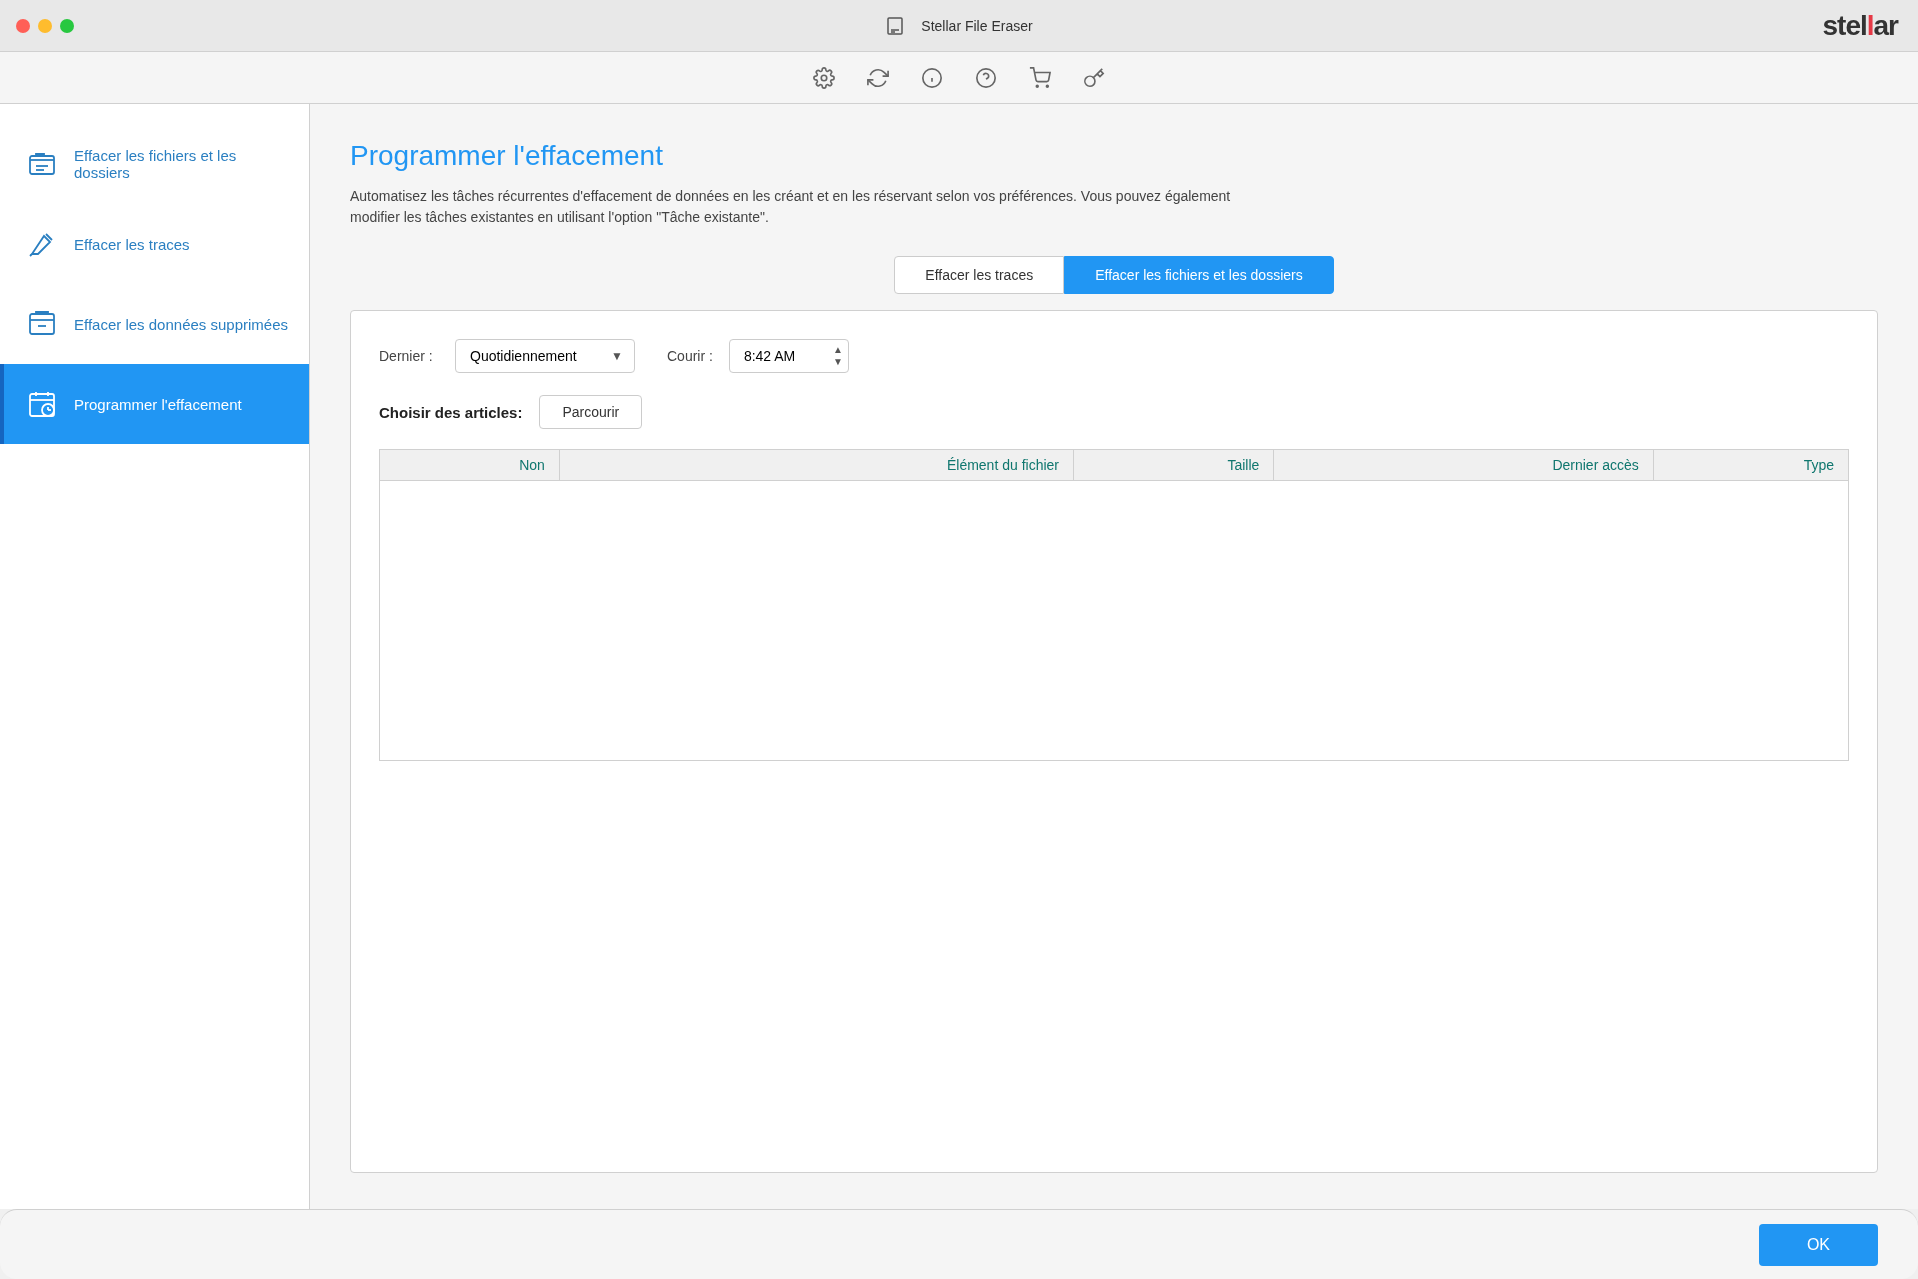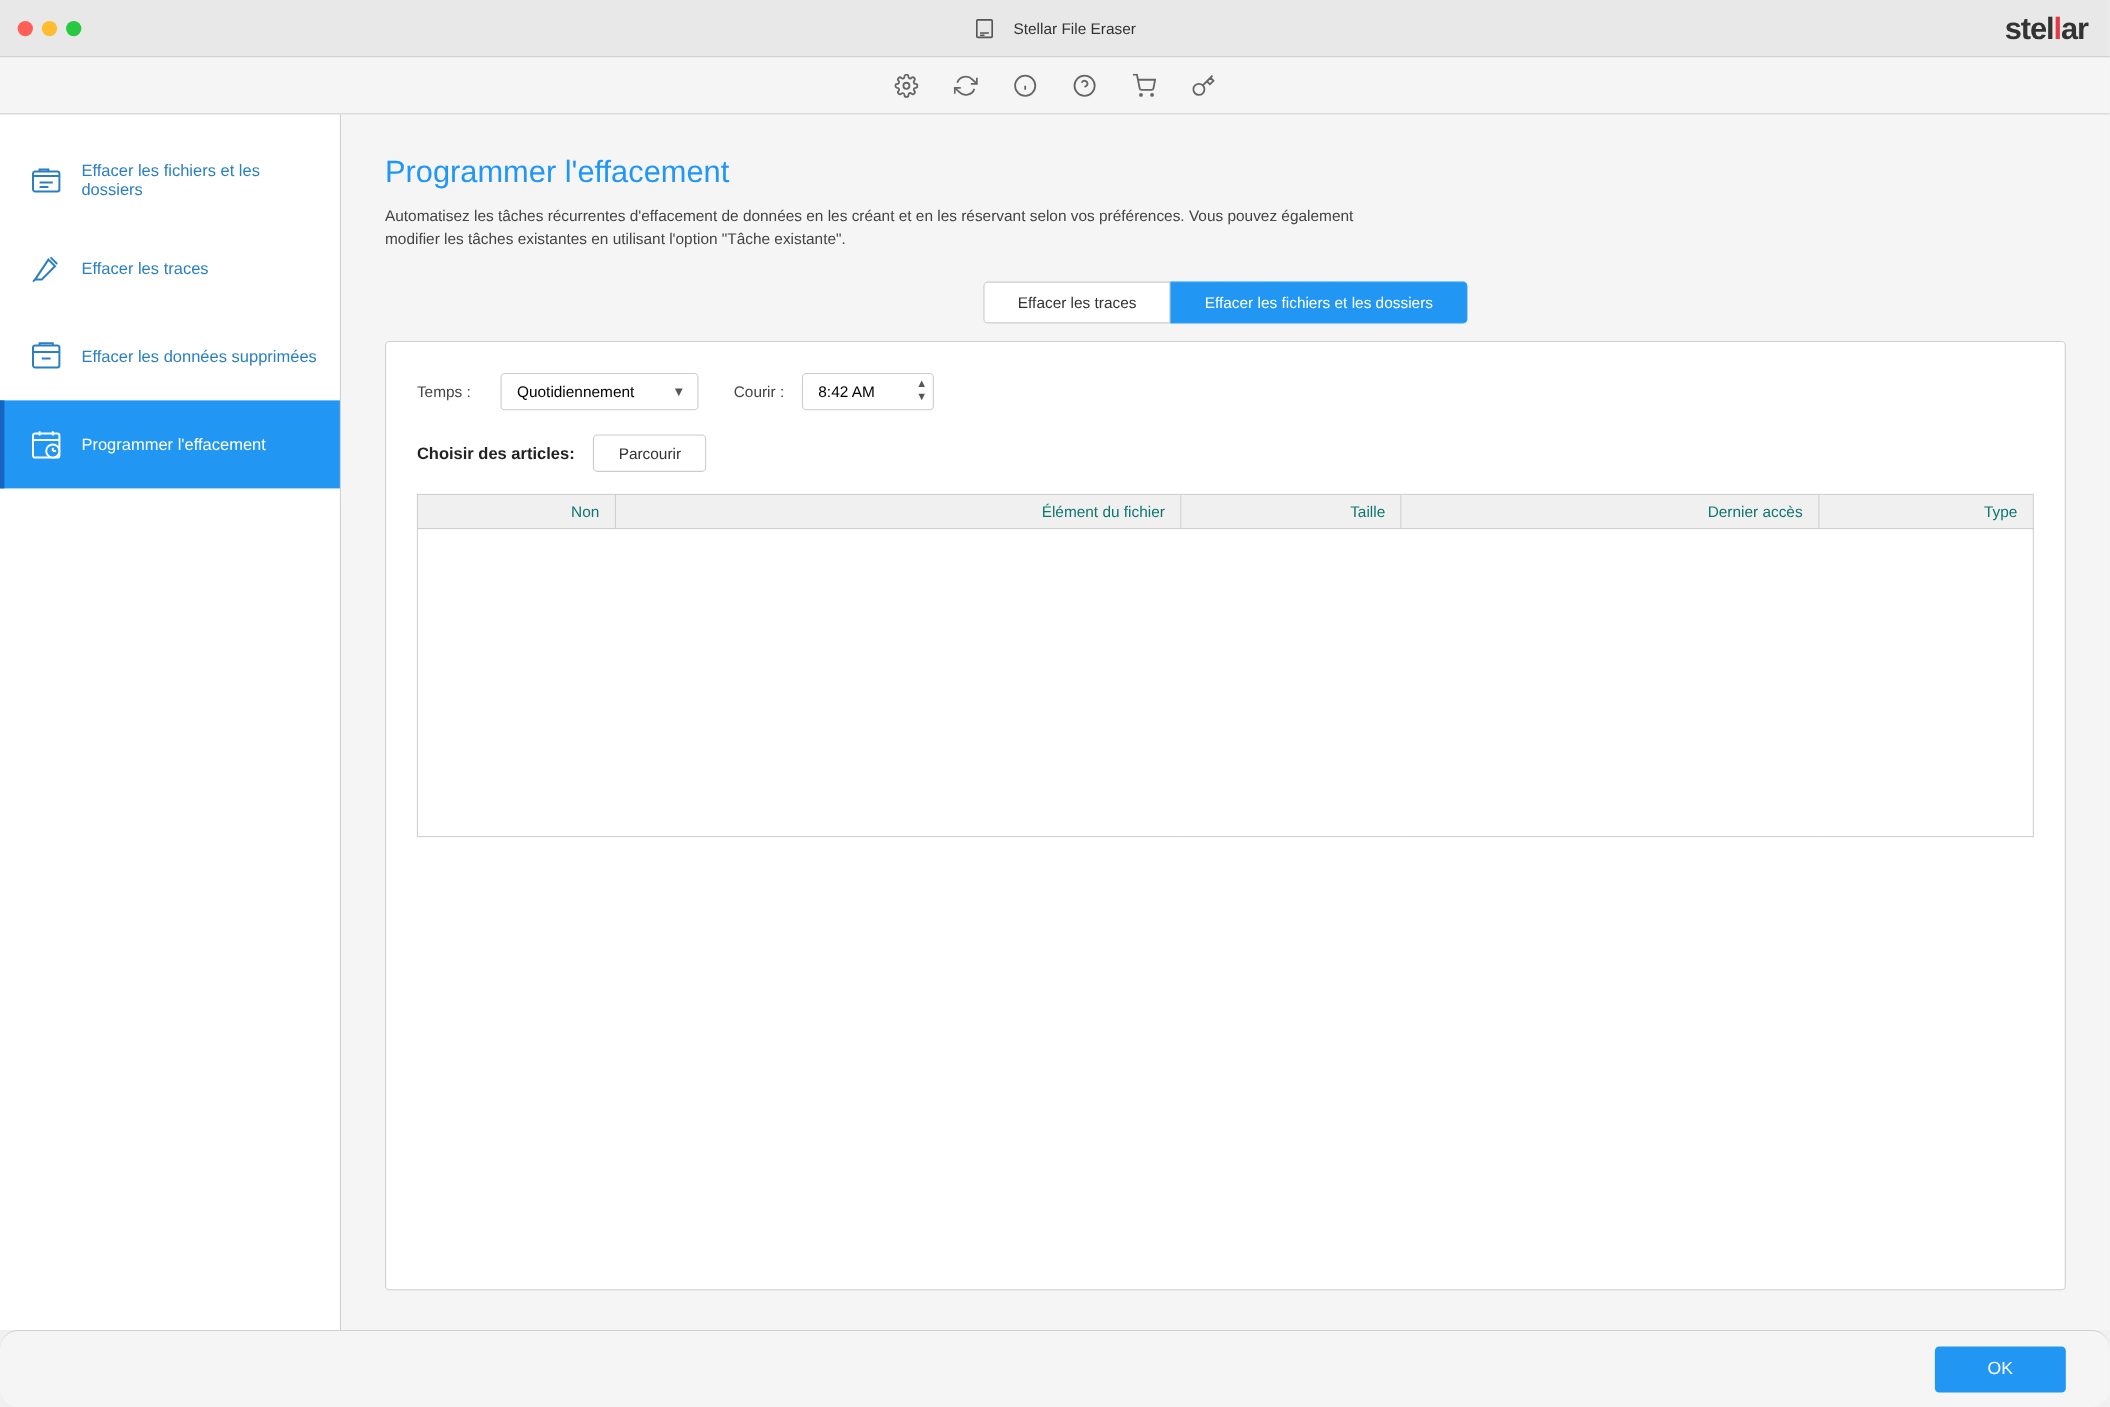--- a/index.html
+++ b/index.html
@@ -463,21 +463,21 @@
 
     <div class="tabs-container">
       <div class="tab">Effacer les traces</div>
       <div class="tab active">Effacer les fichiers et les dossiers</div>
     </div>
 
     <div class="panel">
 
       <div class="panel-section">
         <div class="frequency-row">
-          <span class="field-label">Temps :</span>
+          <span class="field-label">Dernier :</span>
           <div class="select-wrapper">
             <select class="freq-select">
               <option>Quotidiennement</option>
               <option>Hebdomadairement</option>
               <option>Mensuellement</option>
             </select>
             <span class="select-arrow">▼</span>
           </div>
           <span class="time-label">Courir :</span>
           <div class="time-input-wrapper">

